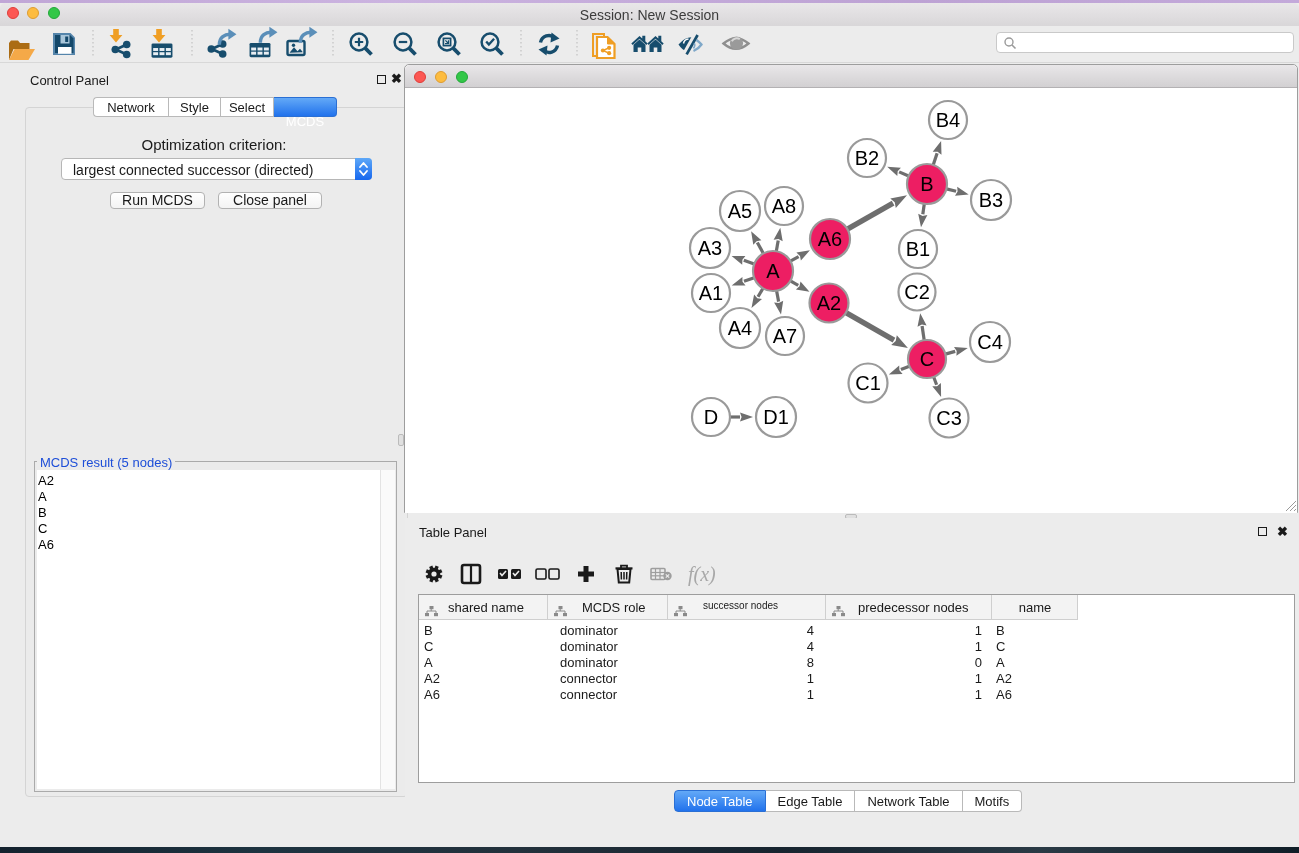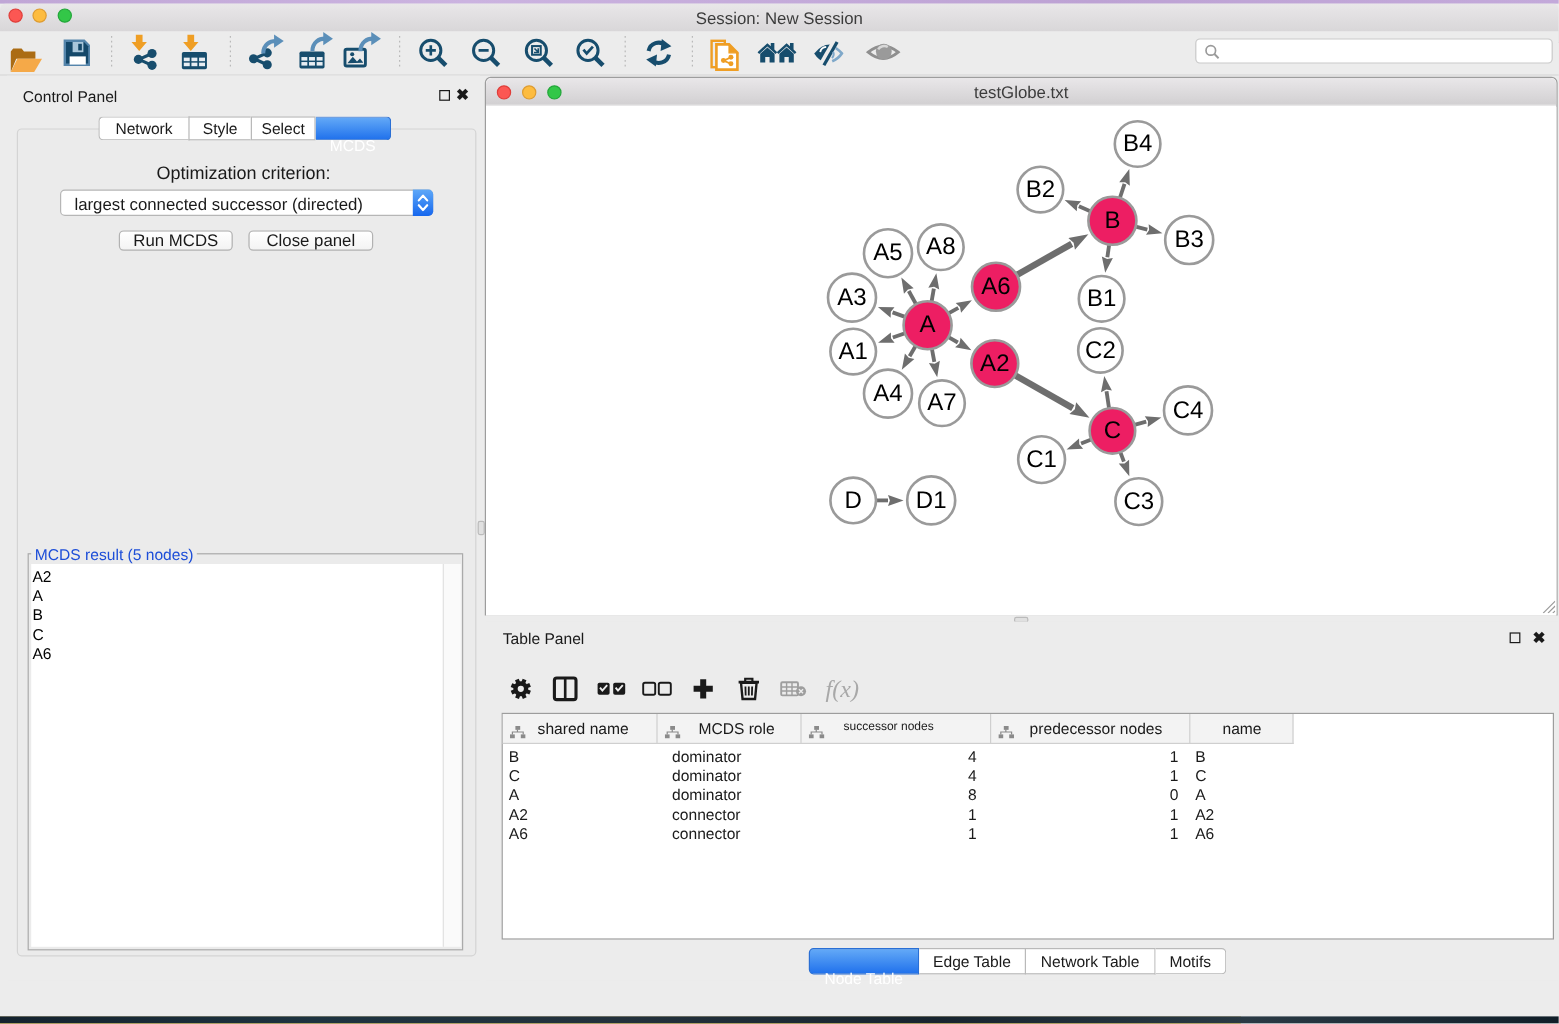--- a/index.html
+++ b/index.html
@@ -173,21 +173,21 @@
       </g>
     </svg>
     <div class="abs" style="left:996px;top:6px;width:298px;height:21px;background:#fff;border:1px solid #c9c9c9;border-radius:4px">
       <svg class="abs" style="left:6px;top:3px" width="14" height="14" viewBox="0 0 14 14">
         <circle cx="6" cy="6" r="4" fill="none" stroke="#9a9a9a" stroke-width="1.4"></circle>
         <line x1="9" y1="9" x2="12.5" y2="12.5" stroke="#9a9a9a" stroke-width="1.6"></line>
       </svg>
     </div>
 </div>
 
-<div class="abs" style="left:6px;top:63px;width:394px;height:754px;background:#ececec">
+<div class="abs" style="left:17px;top:63px;width:394px;height:754px;background:#ececec">
 
   <div class="abs" style="left:8px;top:44px;width:383px;height:690px;border:1px solid #d4d4d4;border-radius:4px;background:#ebebeb"></div>
   <div class="abs" style="left:13px;top:10px;font-size:13px;color:#1a1a1a">Control Panel</div>
   <div class="abs" style="left:360px;top:12px;width:9px;height:9px;border:1.5px solid #1a1a1a"></div>
   <div class="abs" style="left:374px;top:8px;font-size:13px;font-weight:bold;color:#1a1a1a">✖</div>
 
   <div class="abs" style="left:76px;top:34px;height:20px;display:flex;font-size:13px;text-align:center">
     <div style="background:#fff;border:1px solid #b9b9b9;border-right:none;border-radius:4px 0 0 4px;padding-top:2px;width:75px;color:#1a1a1a">Network</div>
     <div style="background:#fff;border:1px solid #b9b9b9;border-right:none;padding-top:2px;width:52px;color:#1a1a1a">Style</div>
     <div style="background:#fff;border:1px solid #b9b9b9;padding-top:2px;width:54px;color:#1a1a1a">Select</div>
@@ -216,21 +216,20 @@
   </div>
 </div>
 
 <div class="abs" style="left:398px;top:434px;width:6px;height:12px;background:#e0e0e0;border:1px solid #bbb;border-radius:2px"></div>
 
 <div class="abs" style="left:404px;top:64px;width:894px;height:449px;border:1px solid #9d9d9d;border-radius:5px 5px 0 0;background:#fff">
   <div class="abs" style="left:0;top:0;width:892px;height:23px;background:linear-gradient(#e9e7e9,#d2d0d2);border-bottom:1px solid #b3b1b3;border-radius:5px 5px 0 0">
     <div class="abs" style="left:9px;top:6px;width:12px;height:12px;border-radius:50%;background:#fc5753;border:0.5px solid #df3e3a"></div>
     <div class="abs" style="left:30px;top:6px;width:12px;height:12px;border-radius:50%;background:#fdbc40;border:0.5px solid #de9c31"></div>
     <div class="abs" style="left:51px;top:6px;width:12px;height:12px;border-radius:50%;background:#33c748;border:0.5px solid #23a73a"></div>
-    <div class="abs titlebar-text" style="left:0;top:4px;width:892px;text-align:center">testGlobe.txt</div>
   </div>
   <div class="abs" style="left:0;top:24px;width:892px;height:424px;background:#fff;overflow:hidden">
     <svg width="894" height="424" viewBox="0 0 894 424" style="position:absolute;left:0;top:0">
 <line x1="358.4" y1="164.5" x2="352.3" y2="153.5" stroke="#6e6e6e" stroke-width="3.2"></line>
 <polygon points="346.1,142.2 356.4,151.3 351.6,152.2 348.3,155.8" fill="#6e6e6e"></polygon>
 <line x1="371.3" y1="162.3" x2="373.2" y2="151.5" stroke="#6e6e6e" stroke-width="3.2"></line>
 <polygon points="375.3,138.7 377.7,152.3 373.4,150.0 368.6,150.7" fill="#6e6e6e"></polygon>
 <line x1="349.2" y1="175.1" x2="338.8" y2="171.3" stroke="#6e6e6e" stroke-width="3.2"></line>
 <polygon points="326.6,166.9 340.4,167.0 337.4,170.8 337.2,175.7" fill="#6e6e6e"></polygon>
 <line x1="349.2" y1="188.7" x2="339.0" y2="192.3" stroke="#6e6e6e" stroke-width="3.2"></line>
@@ -441,21 +440,21 @@
       <div class="abs" style="left:407px;top:76px;width:156px;text-align:right;font-size:13px;color:#1a1a1a">1</div>
       <div class="abs" style="left:577px;top:76px;font-size:13px;color:#1a1a1a">A2</div>
       <div class="abs" style="left:5px;top:92px;font-size:13px;color:#1a1a1a">A6</div>
       <div class="abs" style="left:141px;top:92px;font-size:13px;color:#1a1a1a">connector</div>
       <div class="abs" style="left:249px;top:92px;width:146px;text-align:right;font-size:13px;color:#1a1a1a">1</div>
       <div class="abs" style="left:407px;top:92px;width:156px;text-align:right;font-size:13px;color:#1a1a1a">1</div>
       <div class="abs" style="left:577px;top:92px;font-size:13px;color:#1a1a1a">A6</div>
   </div>
 
   <div class="abs" style="left:269px;top:272px;height:22px;display:flex;font-size:13px">
-    <div style="background:linear-gradient(#63a9f7,#2172ec);border:1px solid #2a6fd4;border-radius:4px 0 0 4px;padding:17px 12px 0;color:#fff">Node Table</div>
+    <div style="background:linear-gradient(#63a9f7,#2172ec);border:1px solid #2a6fd4;border-radius:4px 0 0 4px;padding:3px 12px 0;color:#fff">Node Table</div>
     <div style="background:#fff;border:1px solid #b9b9b9;border-left:none;padding:3px 12px 0;color:#1a1a1a">Edge Table</div>
     <div style="background:#fff;border:1px solid #b9b9b9;border-left:none;padding:3px 12px 0;color:#1a1a1a">Network Table</div>
     <div style="background:#fff;border:1px solid #b9b9b9;border-left:none;border-radius:0 4px 4px 0;padding:3px 12px 0;color:#1a1a1a">Motifs</div>
   </div>
 </div>
 
 <div class="abs" style="left:0;top:847px;width:1034px;height:30px;background:#eab308;border-top:1px solid #c6c6c6">
   <div class="abs" style="left:10px;top:6px;width:27px;height:22px;background:#fafafa;border:1px solid #b3b3b3">
     <svg width="25" height="20" viewBox="0 0 25 20">
         <g fill="#1a1a1a">

